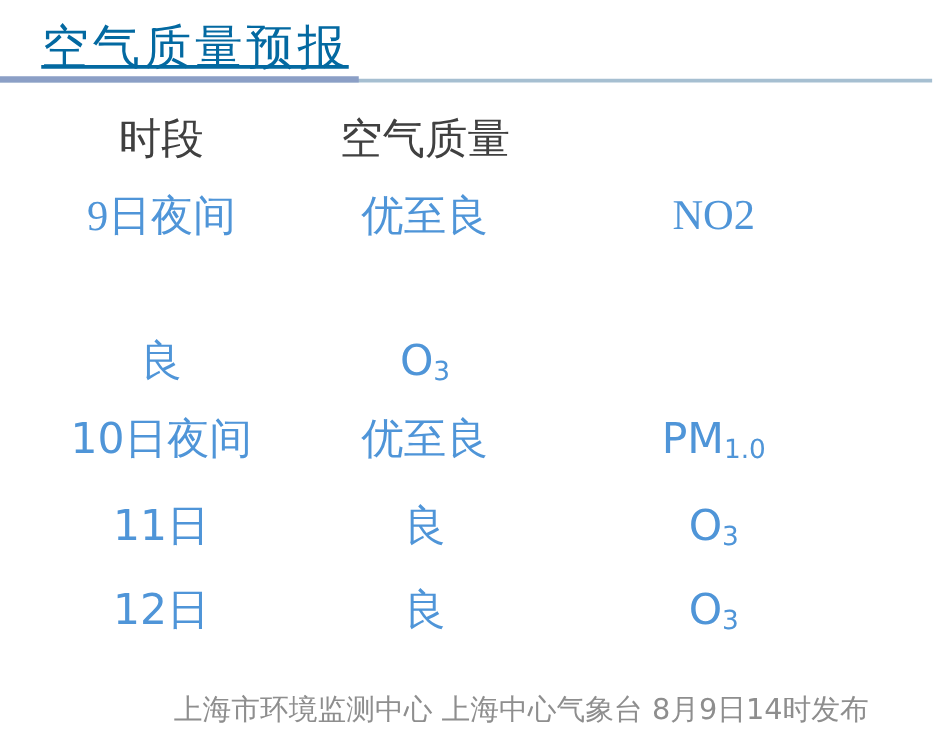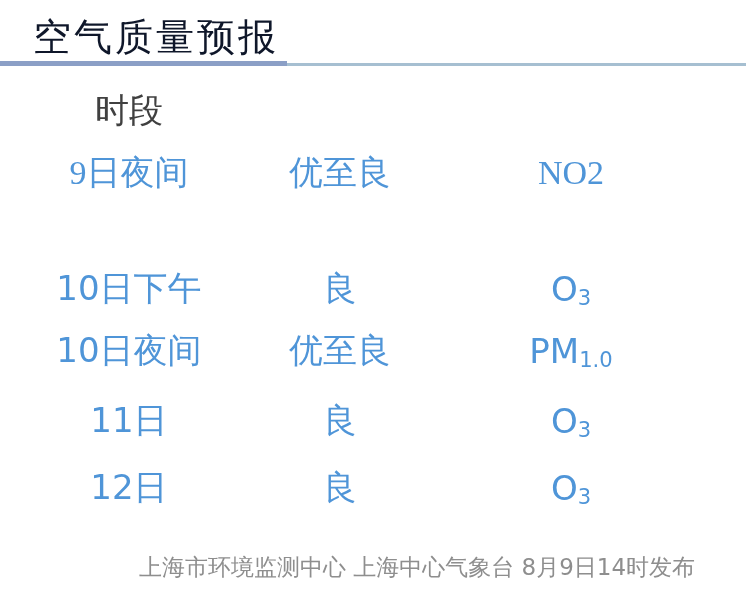--- a/index.html
+++ b/index.html
@@ -15,23 +15,24 @@
     background: #ffffff;
     overflow: hidden;
   }
   
   .title {
     position: absolute;
     left: 33px;
     top: 12px;
     font-size: 38px;
     letter-spacing: 3px;
-    color: #0f172a;
+    color: #0369a1;
     font-weight: 400;
     white-space: nowrap;
+    text-decoration: underline;
   }
   
   .rule-light {
     position: absolute;
     left: 0;
     top: 63px;
     width: 746px;
     height: 3px;
     background: #a6bfd1;
   }
@@ -86,31 +87,31 @@
 <body>
 
 <div class="page">
 
   <div class="title">空气质量预报</div>
   <div class="rule-light"></div>
   <div class="rule-dark"></div>
 
   <div class="trow thead">
     <div>时段</div>
+    <div>空气质量</div>
   </div>
 
   <div class="trow vals r1">
     <div>9日夜间</div>
     <div>优至良</div>
     <div><span>NO2</span><span class="sub"></span></div>
   </div>
 
 
   <div class="trow vals r3">
-    <div>10日下午</div>
     <div>良</div>
     <div><span>O</span><span class="sub">3</span></div>
   </div>
 
   <div class="trow vals r4">
     <div>10日夜间</div>
     <div>优至良</div>
     <div><span>PM</span><span class="sub">1.0</span></div>
   </div>
 

